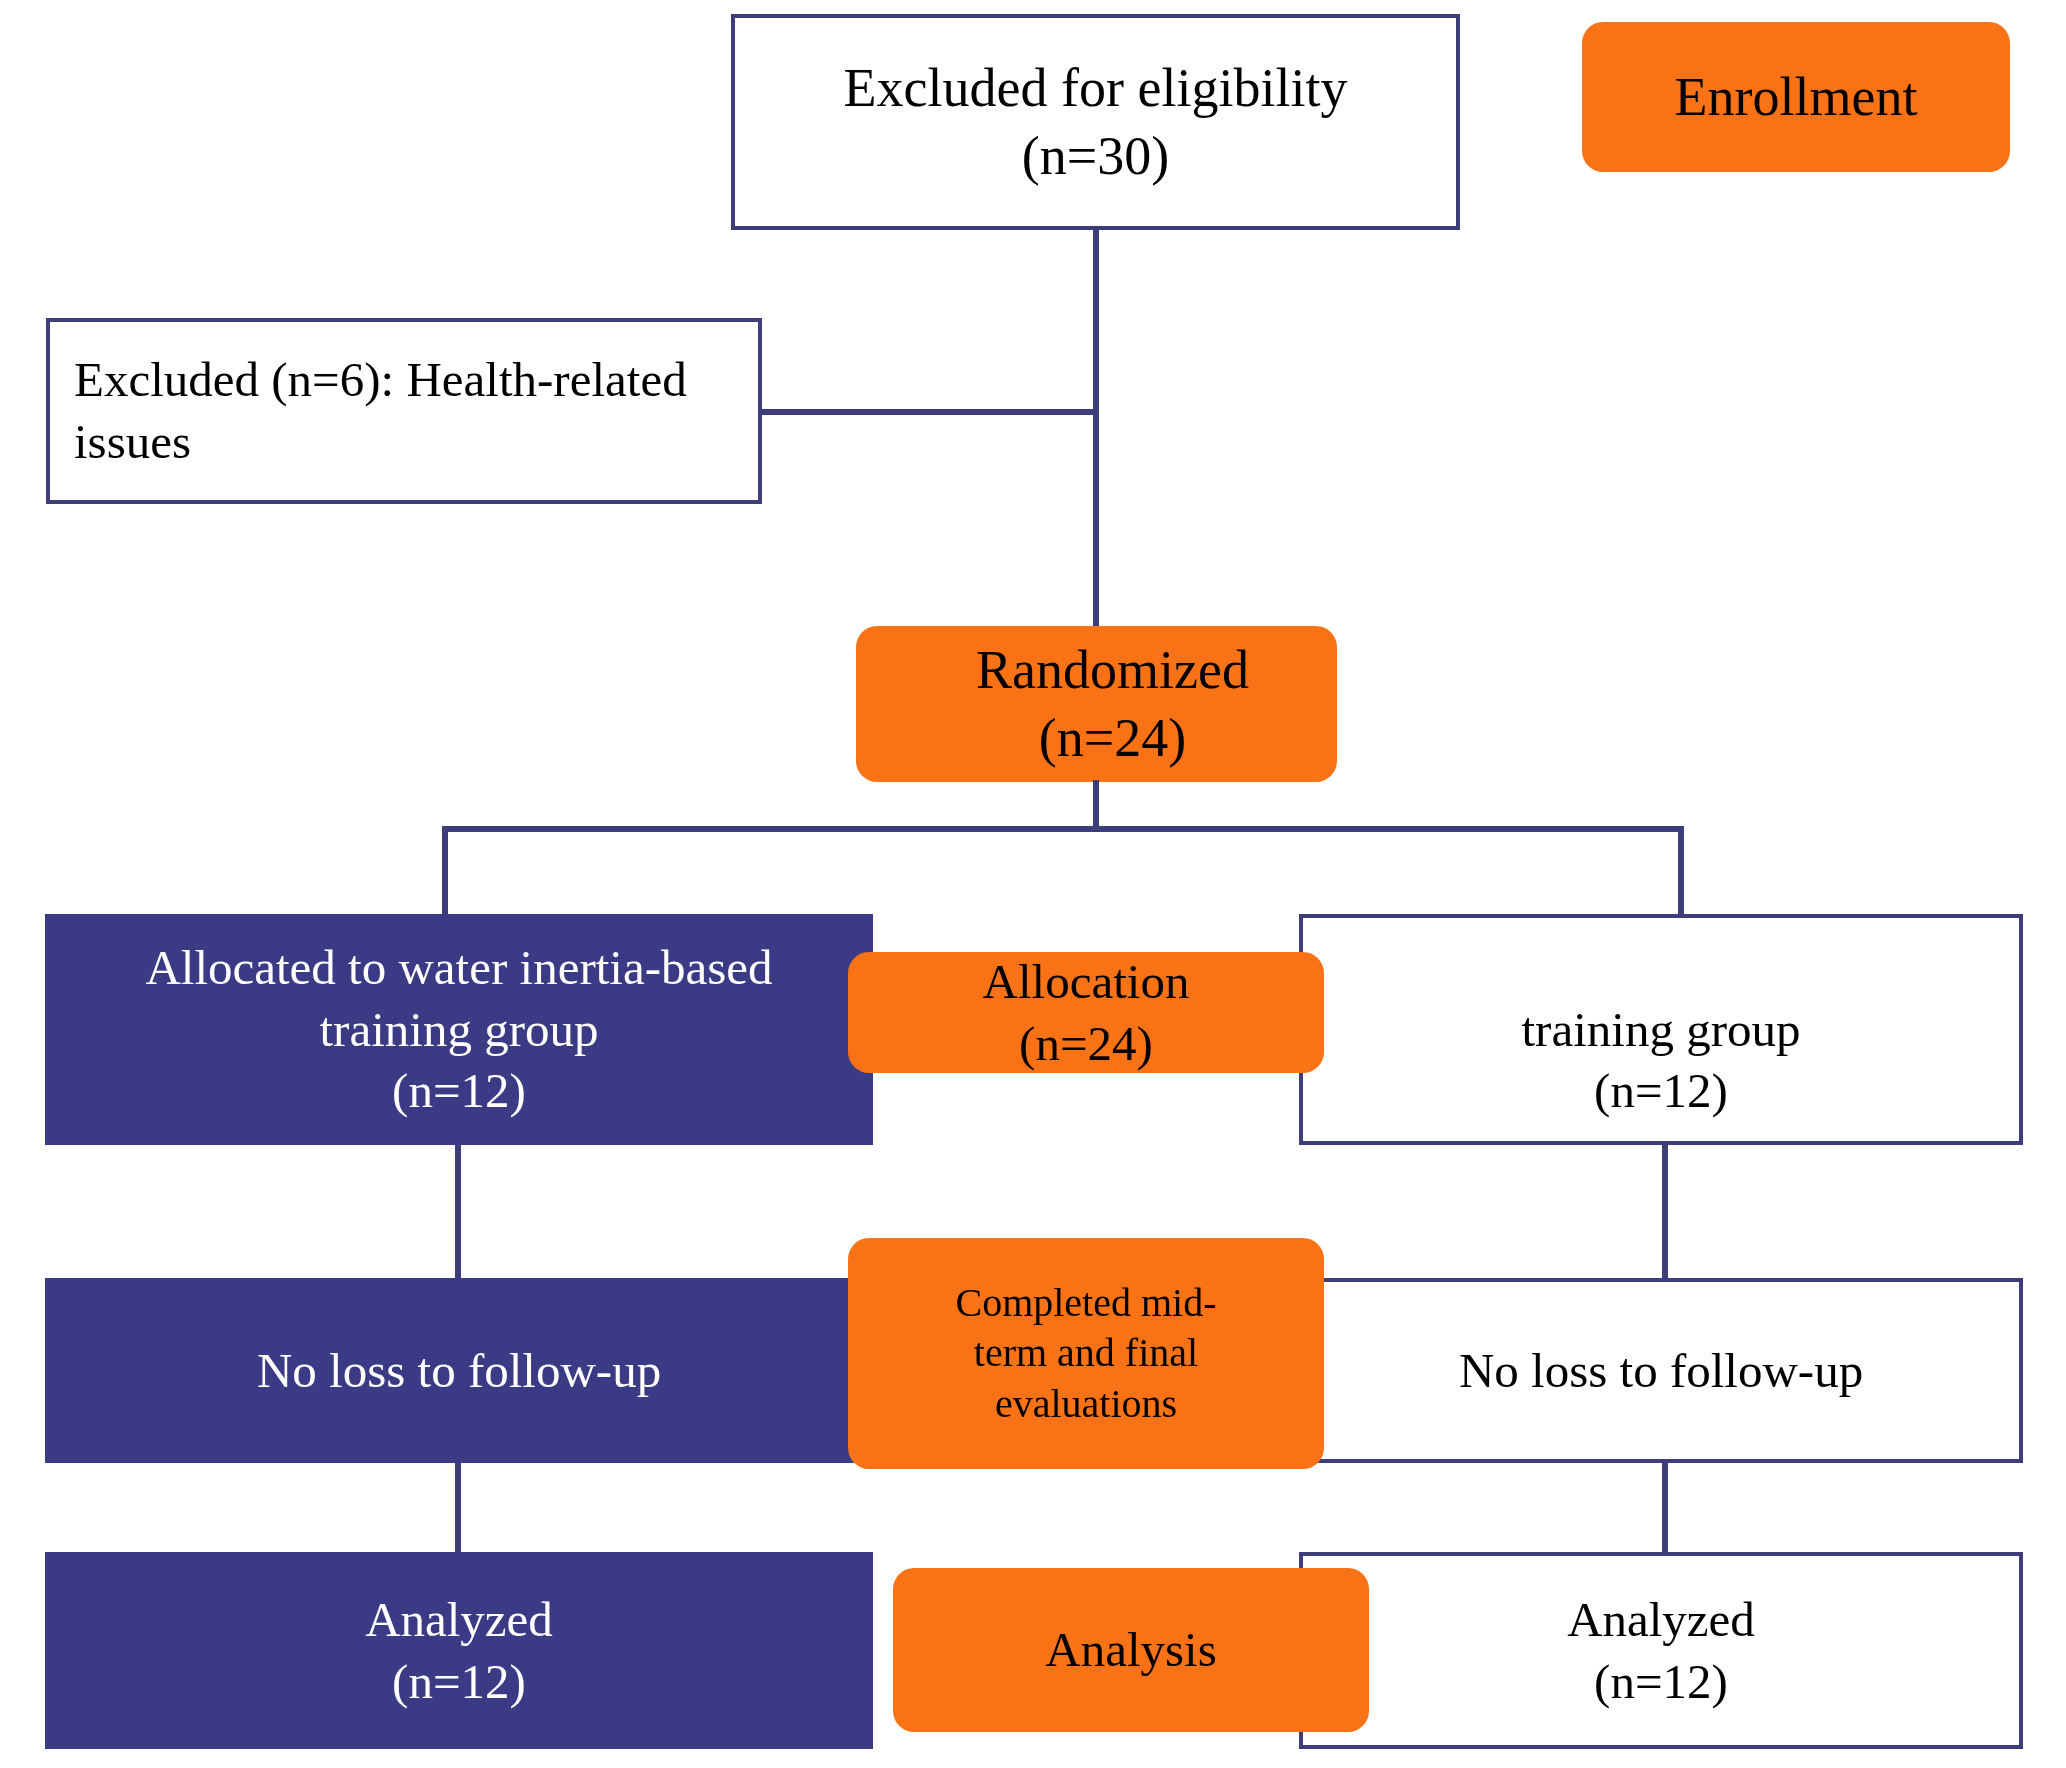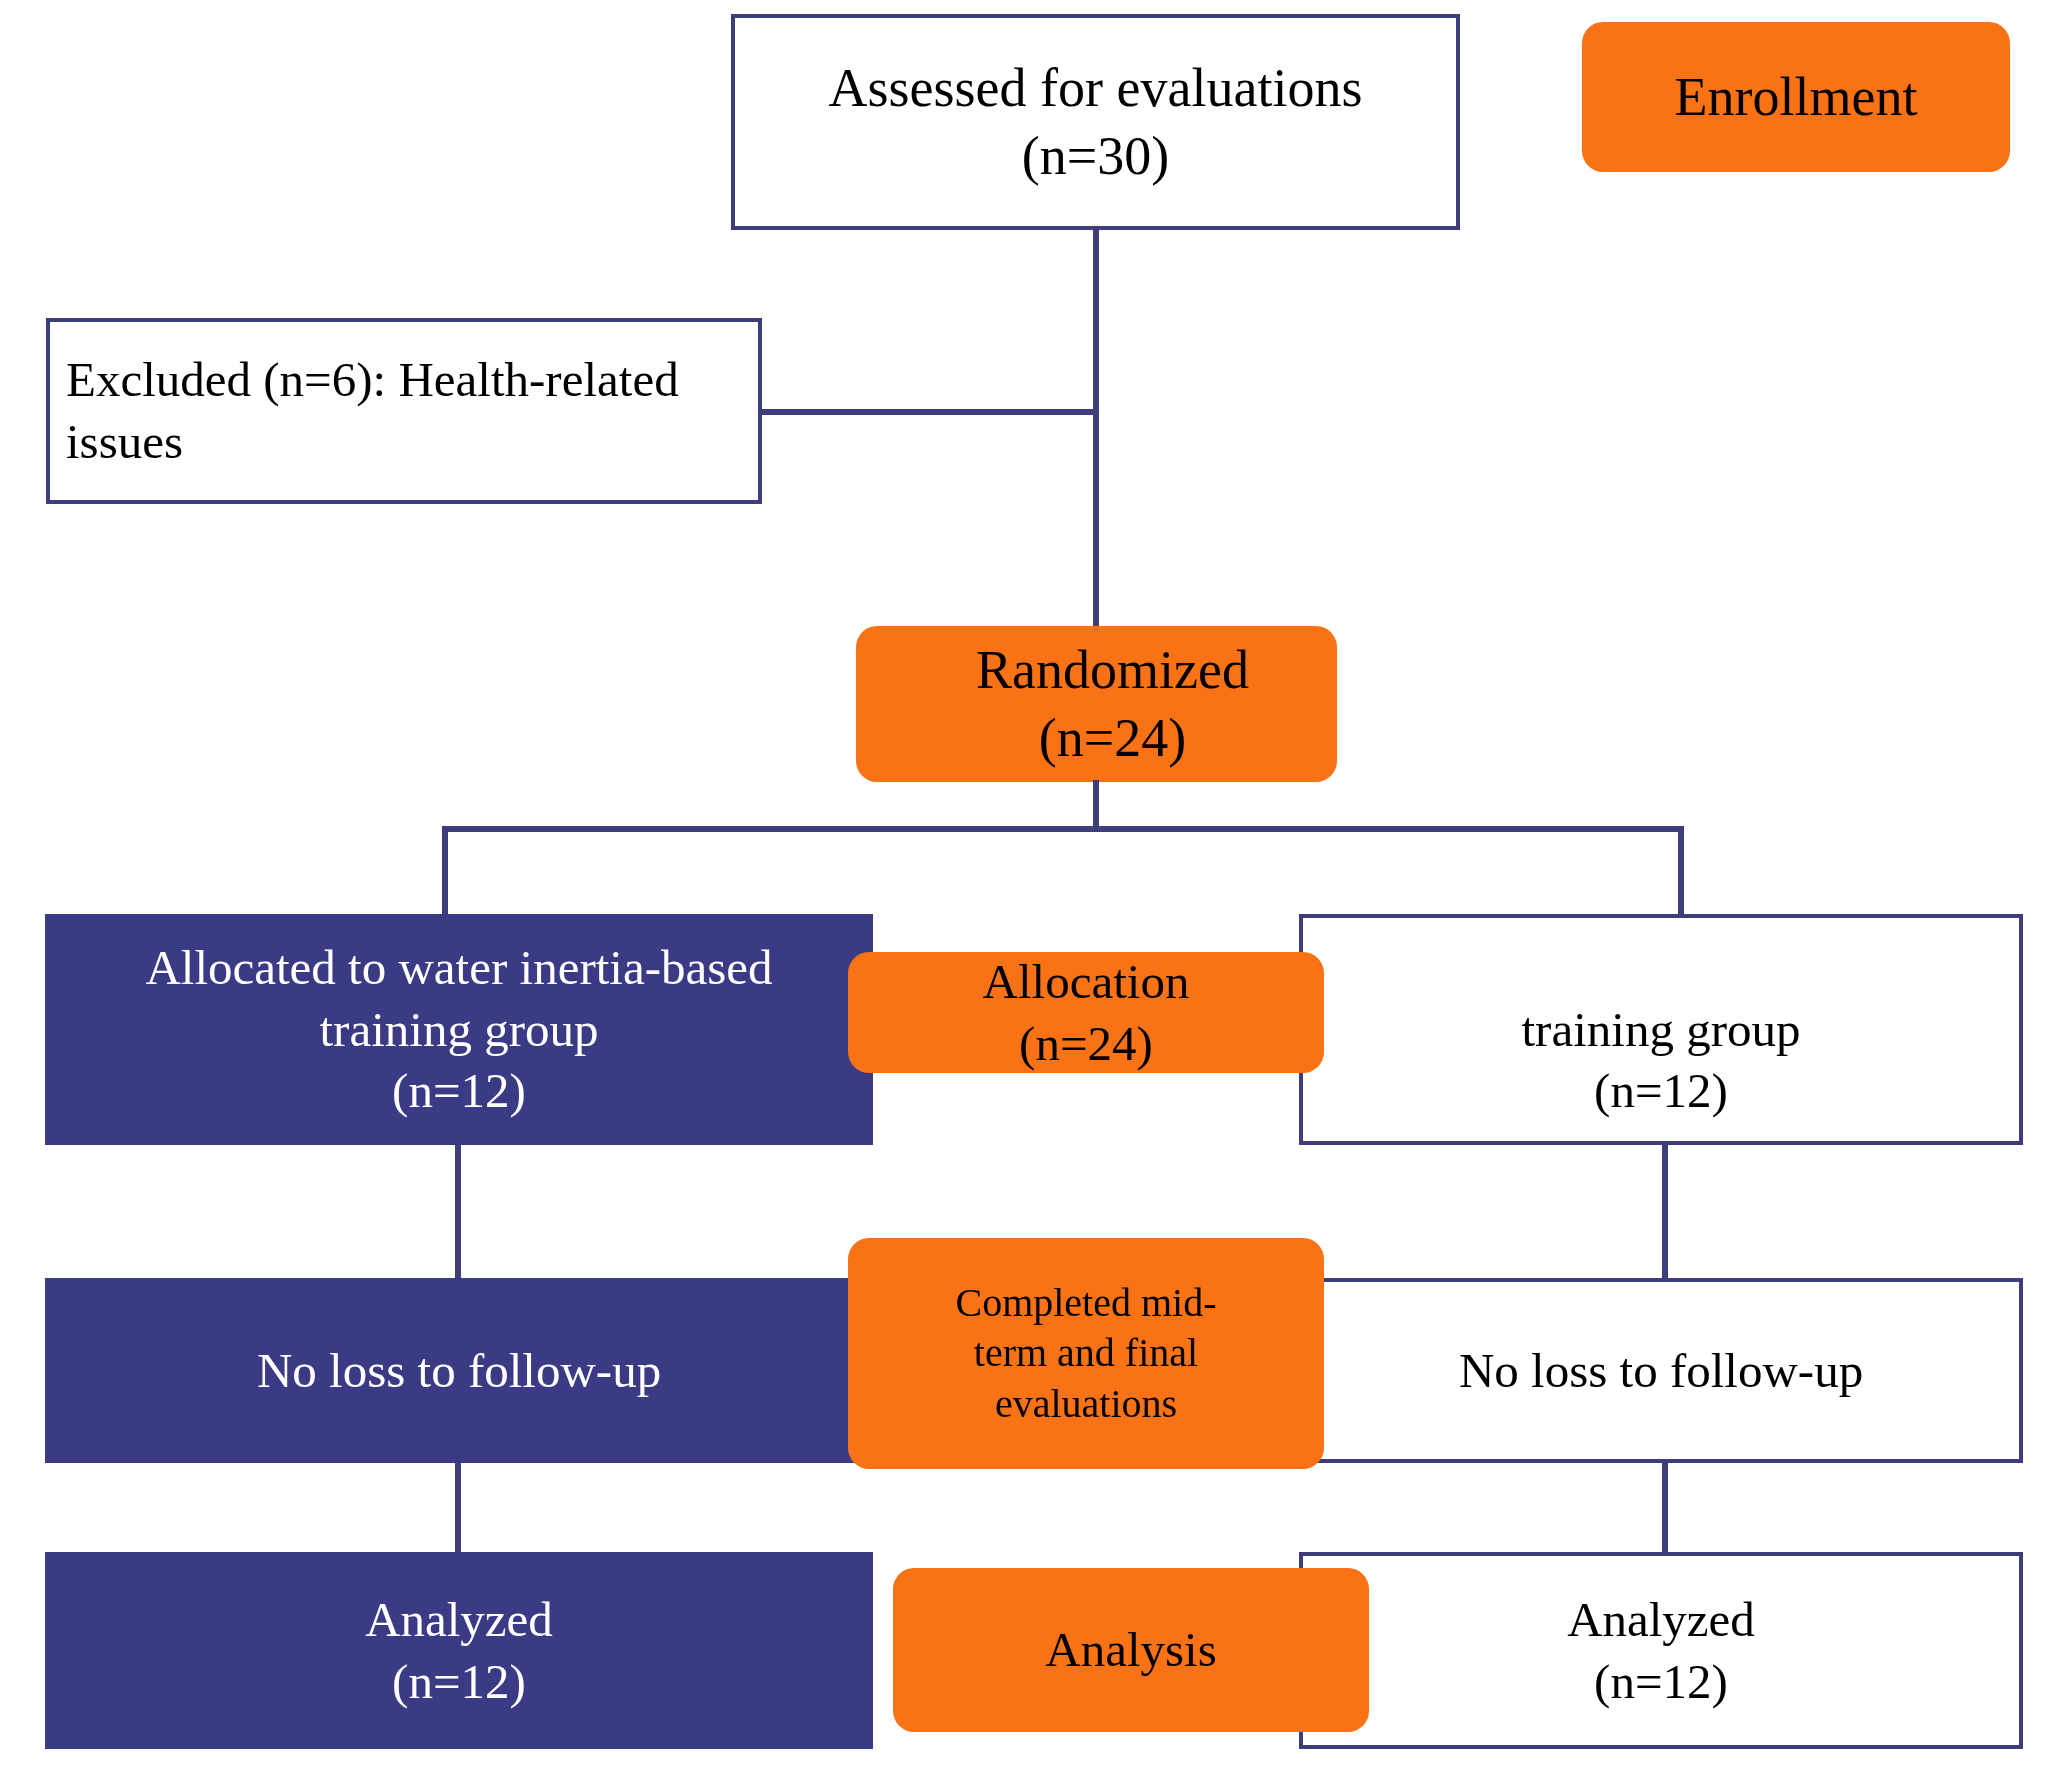--- a/index.html
+++ b/index.html
@@ -11,40 +11,40 @@
   .box{
     position:absolute;box-sizing:border-box;
     display:flex;align-items:center;justify-content:center;
     text-align:center;line-height:1.26;
   }
   .box-white{background:#ffffff;border:4.8px solid #3d3d7a;}
   .box-navy{background:#3a3a85;border:4.8px solid #3a3a85;color:#ffffff;}
   .box-gray{background:#f97316;border-radius:21px;border:none;color:#000;}
 
   .t{display:block;width:100%;padding:0 21px;}
-  .t-left{text-align:left;padding:0 16px;}
+  .t-left{text-align:left;padding:0 24px;}
 
   
   .ln{position:absolute;background:#3d3d7a;}
   .v{width:5.6px;}
   .h{height:5.6px;}
 
   
   .fs-xl{font-size:54px;}
   .fs-lg{font-size:49px;}
   .fs-md{font-size:40px;}
 </style>
 </head>
 <body>
 
 <div id="canvas">
 
   <div class="box box-white fs-xl" style="left:731px;top:14.3px;width:729px;height:216px;">
     <span class="t">
-      <span>Assessed for evaluations</span><br>
+      <span>Excluded for eligibility</span><br>
       <span>(n=30)</span>
     </span>
   </div>
 
   <div class="box box-gray fs-xl" style="left:1582px;top:22px;width:428px;height:150px;">
     <span class="t">Enrollment</span>
   </div>
 
   <div class="ln v" style="left:1093px;top:229px;width:5.6px;height:398px;"></div>
 

